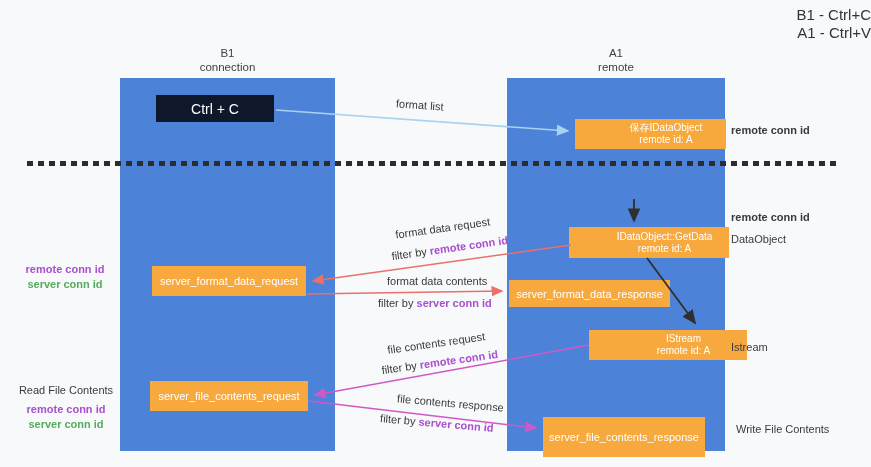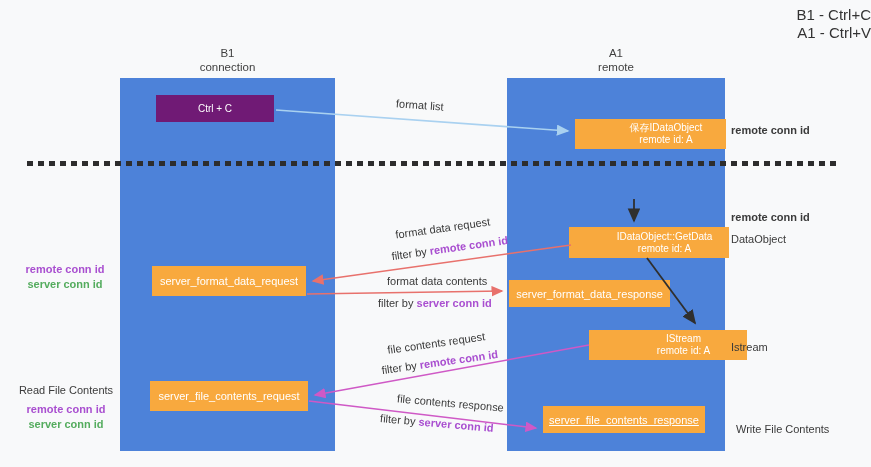--- a/index.html
+++ b/index.html
@@ -34,21 +34,21 @@
   .dashed-sep{
     position:absolute;left:27px;top:161px;width:812px;height:5px;
     background:repeating-linear-gradient(90deg,#2d2d2d 0,#2d2d2d 6px,transparent 6px,transparent 11px);
   }
 
   .node{
     position:absolute;display:flex;flex-direction:column;
     align-items:center;justify-content:center;
     color:#fff;text-align:center;white-space:nowrap;
   }
-  .node.green{background:#701a75;font-size:10px;}
+  .node.green{background:#0f172a;font-size:14px;}
   .node.orange{background:#f8a93e;font-size:11px;}
   .node.two-line{font-size:10px;line-height:12px;padding-left:31px;}
 
   svg.arrows{position:absolute;left:0;top:0;pointer-events:none;}
 
   .edge-label{
     position:absolute;font-size:11px;color:#3a3a3a;white-space:nowrap;
   }
   .lbl-purple{color:#a94fd0;font-weight:bold;}
   .lbl-green{color:#54ac5e;font-weight:bold;}
@@ -105,21 +105,21 @@
 
   <div class="node orange two-line" style="left:589px;top:330px;width:127px;height:30px;">
     <span>IStream</span>
     <span>remote id: A</span>
   </div>
 
   <div class="node orange" style="left:150px;top:381px;width:158px;height:30px;">
     <span>server_file_contents_request</span>
   </div>
 
-  <div class="node orange" style="left:543px;top:406px;width:162px;height:27px;text-decoration:underline;">
+  <div class="node orange" style="left:543px;top:417px;width:162px;height:40px;">
     <span>server_file_contents_response</span>
   </div>
 
   <svg class="arrows" width="871" height="467" viewBox="0 0 871 467">
     <defs>
       <marker id="ah-blue" markerWidth="9" markerHeight="8" refX="7" refY="3.5" orient="auto">
         <path d="M0,0 L8,3.5 L0,7 z" fill="#a9d1f0"></path>
       </marker>
       <marker id="ah-black" markerWidth="9" markerHeight="8" refX="7" refY="3.5" orient="auto">
         <path d="M0,0 L8,3.5 L0,7 z" fill="#2f2f2f"></path>

